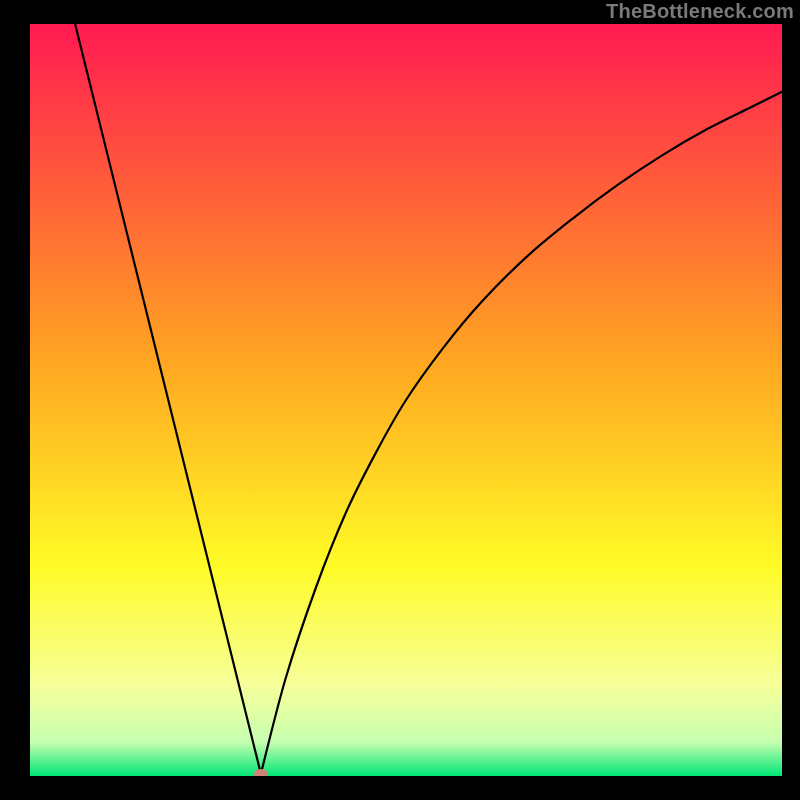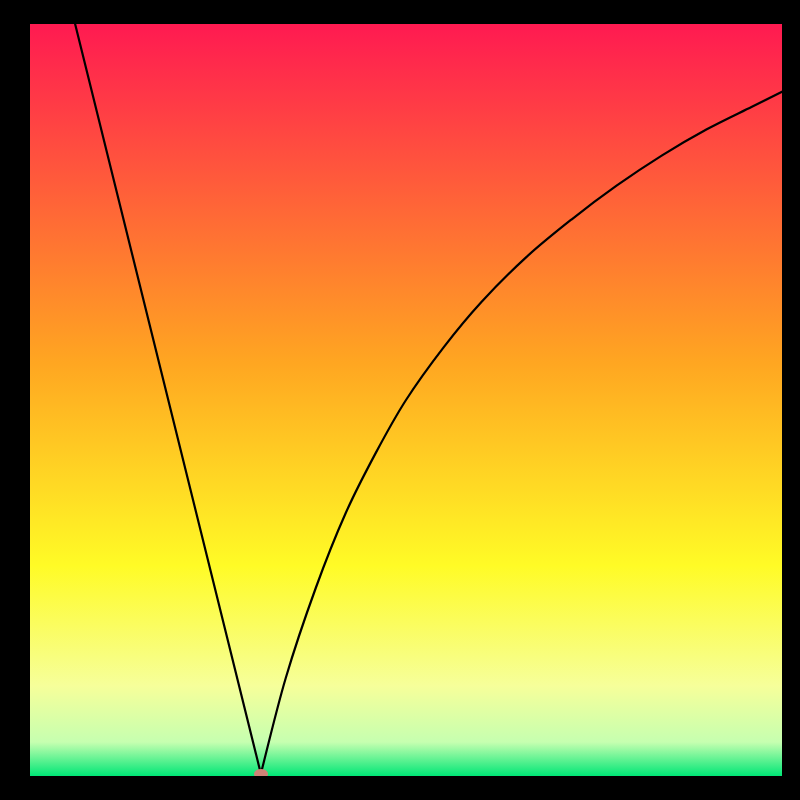--- a/index.html
+++ b/index.html
@@ -56,13 +56,14 @@
 
   <div class="plot-rect" id="plotRect" style="left: 30px; top: 24px; width: 752px; height: 752px;">
     <div class="gradient-bg" id="gradientBg" style="background: linear-gradient(rgb(255, 26, 81) 0%, rgb(255, 166, 33) 45%, rgb(255, 251, 38) 72%, rgb(246, 255, 154) 88%, rgb(198, 255, 176) 95.5%, rgb(0, 230, 118) 100%);"></div>
     <svg class="curve-layer" id="curveSvg" width="752" height="752" viewBox="0 0 752 752">
         <path d="M 45.12,0.00 L 230.86,749.74" fill="none" stroke="#000000" stroke-width="2.2" stroke-linecap="round"></path>
         <path d="M 230.86,749.74 C 235.00,733.83 246.53,685.20 255.68,654.24 C 264.83,623.28 275.73,591.57 285.76,564.00 C 295.79,536.43 305.81,511.36 315.84,488.80 C 325.87,466.24 335.89,447.44 345.92,428.64 C 355.95,409.84 364.72,393.55 376.00,376.00 C 387.28,358.45 401.07,339.65 413.60,323.36 C 426.13,307.07 437.41,293.28 451.20,278.24 C 464.99,263.20 481.28,246.91 496.32,233.12 C 511.36,219.33 526.40,207.43 541.44,195.52 C 556.48,183.61 571.52,172.33 586.56,161.68 C 601.60,151.03 616.64,141.00 631.68,131.60 C 646.72,122.20 661.76,113.43 676.80,105.28 C 691.84,97.13 709.39,88.99 721.92,82.72 C 734.45,76.45 746.99,70.19 752.00,67.68" fill="none" stroke="#000000" stroke-width="2.2" stroke-linecap="round"></path>
       </svg>
     <div class="marker" id="minMarker" style="left: 230.864px; top: 749.744px; background: rgb(207, 130, 119);"></div>
   </div>
 
+  <div class="watermark">TheBottleneck.com</div>
 </div>
 
 </body></html>

